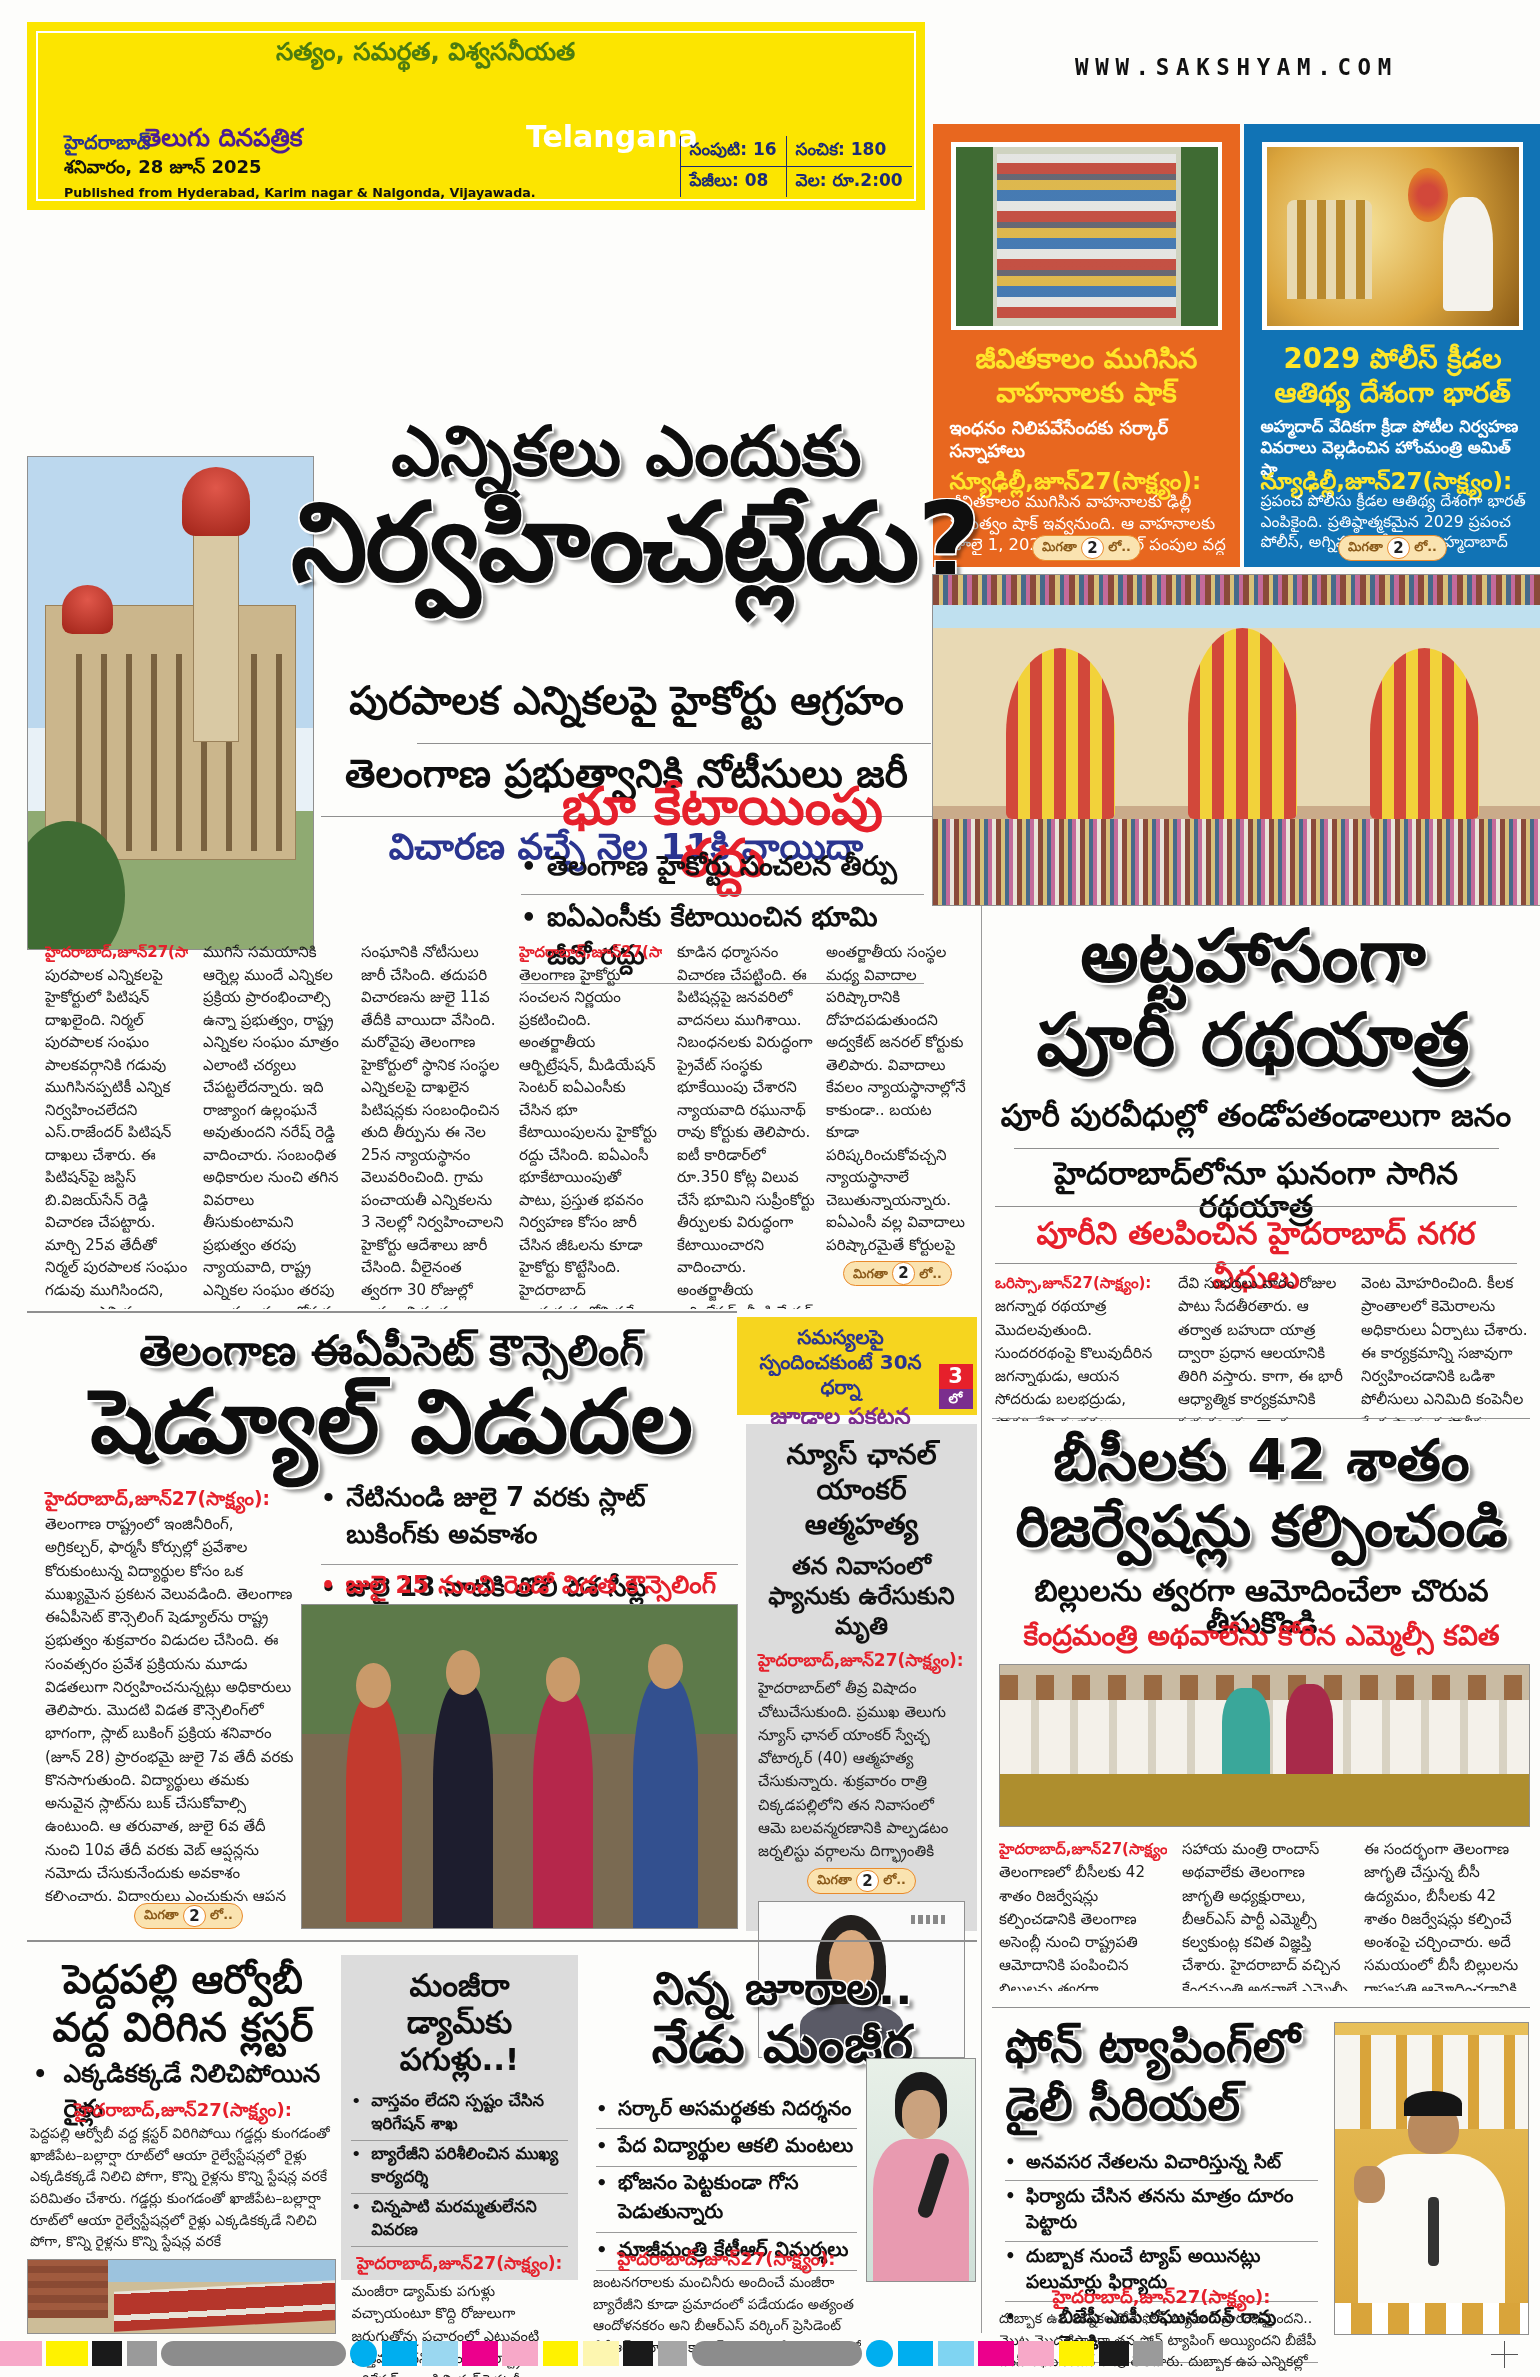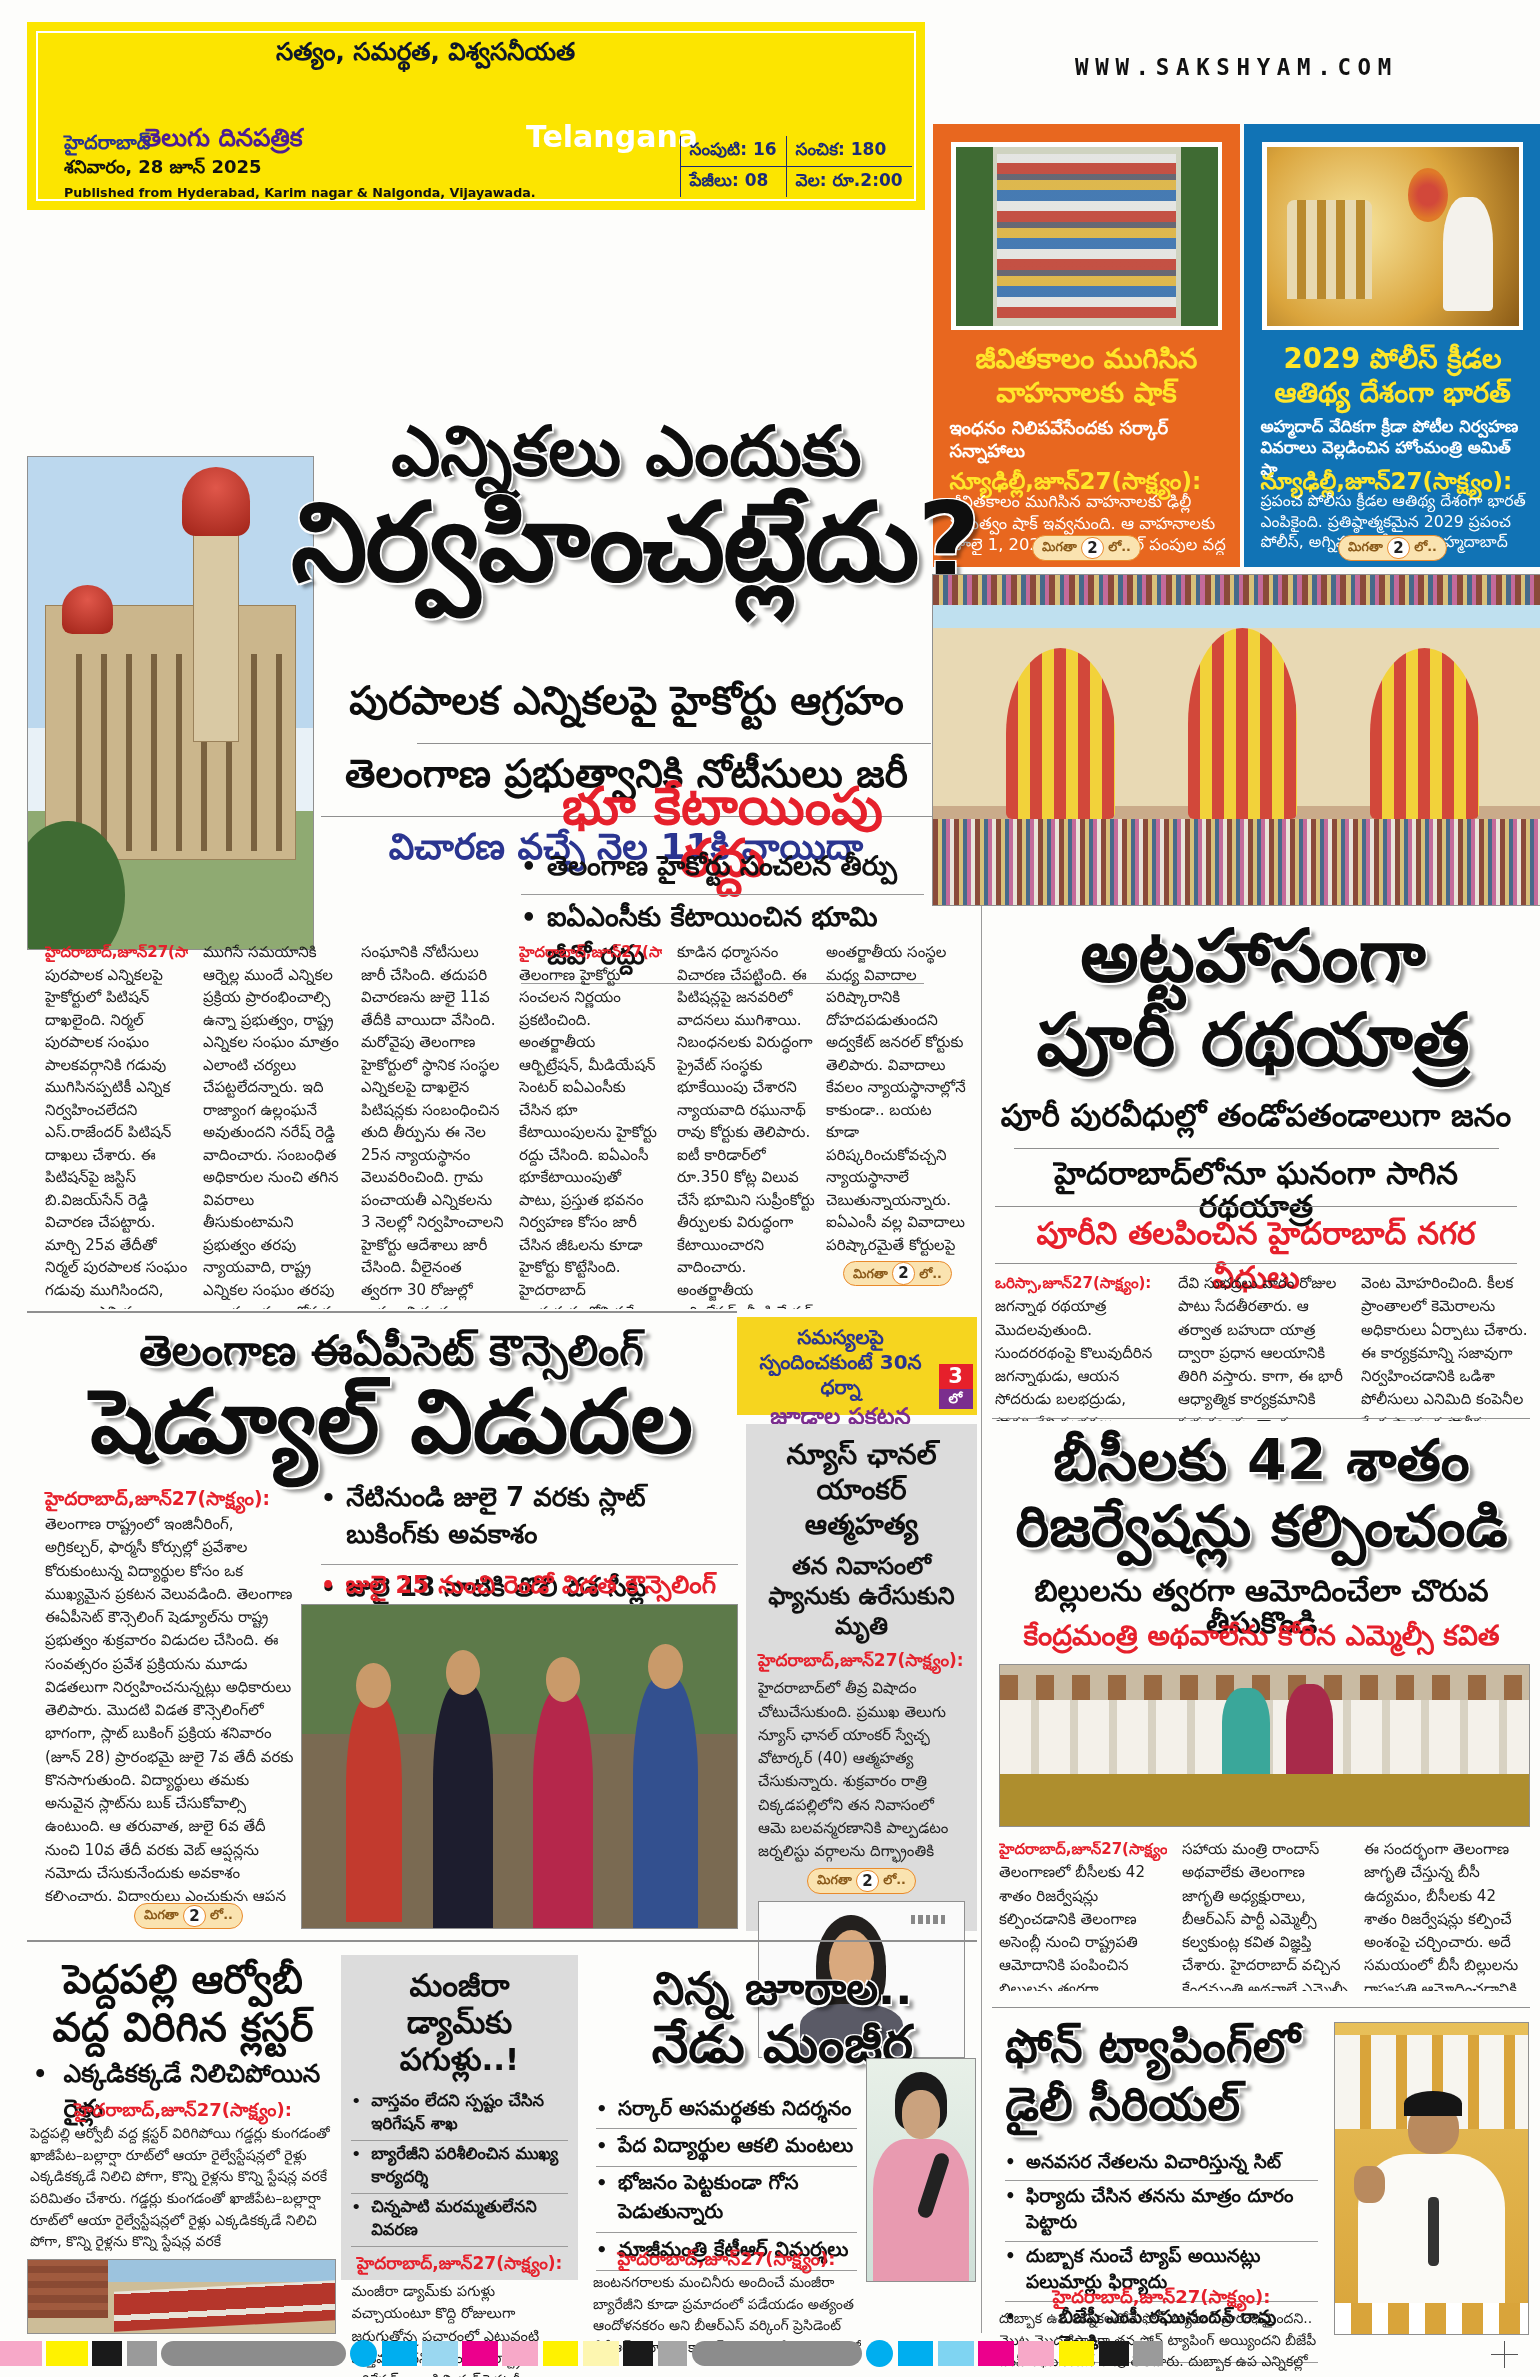--- a/index.html
+++ b/index.html
@@ -43,21 +43,21 @@
   .grid-cell{font-size:17px;font-weight:bold;color:#1b2a78;padding:3px 9px;white-space:nowrap;}
   .pbar{position:absolute;top:2341px;height:25px;}
 </style>
 </head>
 <body>
 
 <div id="page">
 
   <div class="abs" style="left:27px;top:22.4px;width:898px;height:188px;background:var(--masthead-yellow);border:3px solid var(--masthead-yellow);">
     <div class="abs" style="left:6px;top:6px;right:6px;bottom:6px;border:2.2px solid #fff;"></div>
-    <div class="abs" style="left:246px;top:12px;font-size:24.6px;font-weight:bold;color:#0f172a;">సత్యం, సమర్థత, విశ్వసనీయత</div>
+    <div class="abs" style="left:246px;top:12px;font-size:24.6px;font-weight:bold;color:#4d7c0f;">సత్యం, సమర్థత, విశ్వసనీయత</div>
     <div class="abs" style="left:112px;bottom:49px;font-size:24.6px;font-weight:bold;color:#4c1d95;">తెలుగు దినపత్రిక</div>
     <div class="abs" style="left:34px;bottom:49px;font-size:19.4px;font-weight:bold;color:var(--logo-blue);">హైదరాబాద్</div>
     <div class="abs" style="left:34px;bottom:25px;font-size:18px;font-weight:bold;color:#111;">శనివారం, 28 జూన్ 2025</div>
     <div class="abs" style="left:34px;bottom:7.5px;font-size:12.7px;font-weight:bold;color:#111;">Published from Hyderabad, Karim nagar &amp; Nalgonda, Vijayawada.</div>
     <div class="abs" style="right:224px;top:94px;font-size:30px;font-weight:bold;color:#fff;">Telangana</div>
     <div class="abs" style="right:10.4px;bottom:10.4px;display:grid;grid-template-columns:auto auto;border-left:1.5px solid #1b2a78;">
       <div class="grid-cell" style="border-right:1.5px solid #1b2a78;">సంపుటి: 16</div>
       <div class="grid-cell">సంచిక: 180</div>
       <div class="grid-cell" style="border-right:1.5px solid #1b2a78;border-top:1.5px solid #1b2a78;">పేజీలు: 08</div>
       <div class="grid-cell" style="border-top:1.5px solid #1b2a78;">వెల: రూ.2:00</div>

